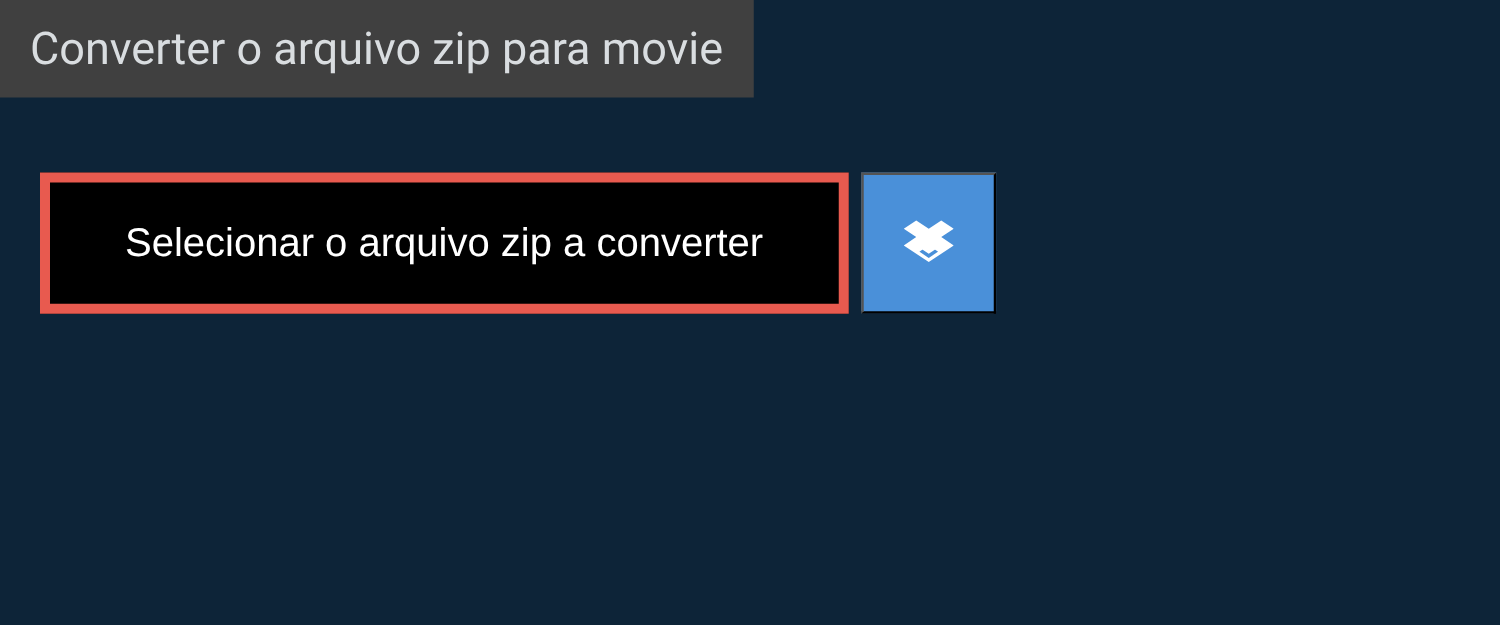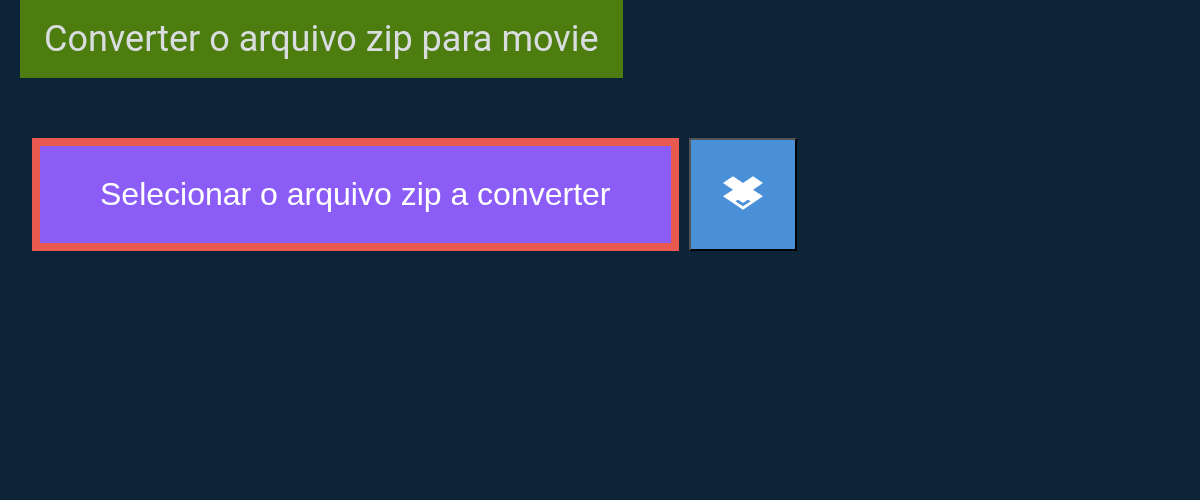--- a/index.html
+++ b/index.html
@@ -8,38 +8,37 @@
       box-sizing: border-box;
     }
     body {
       width: 1200px;
       height: 500px;
       background-color: #0d2438;
       font-family: -apple-system, BlinkMacSystemFont, "Segoe UI", Roboto, "Helvetica Neue", Arial, sans-serif;
       overflow: hidden;
     }
     .header-bar {
-      background-color: #4d7c0f;
+      background-color: #404040;
       padding: 18px 24px;
       display: inline-block;
-      margin-left: 20px;
     }
     .header-title {
       color: #d9dde0;
       font-size: 36px;
       font-weight: 400;
     }
     .button-row {
       display: flex;
       gap: 10px;
       padding: 60px 32px;
       align-items: stretch;
     }
     .select-file-button {
-      background-color: #8b5cf6;
+      background-color: #000000;
       border: 8px solid #e85a4f;
       color: #ffffff;
       font-size: 32px;
       font-weight: 400;
       padding: 30px 60px;
       cursor: pointer;
       display: flex;
       align-items: center;
       justify-content: center;
     }

